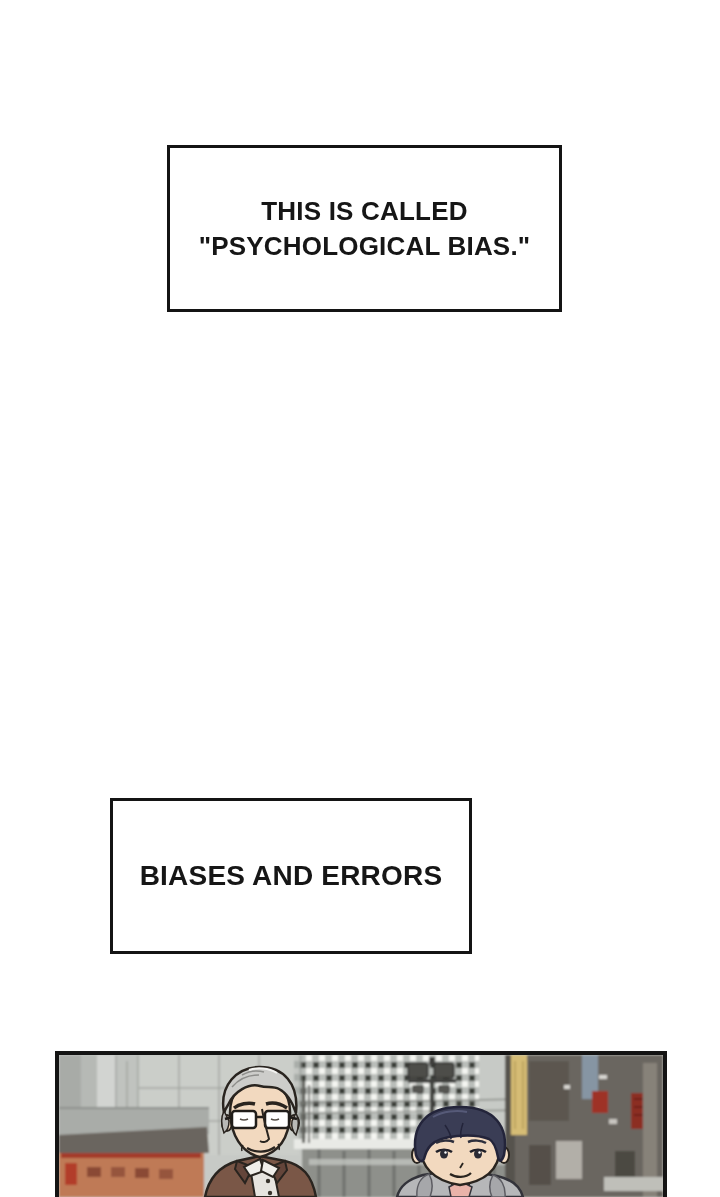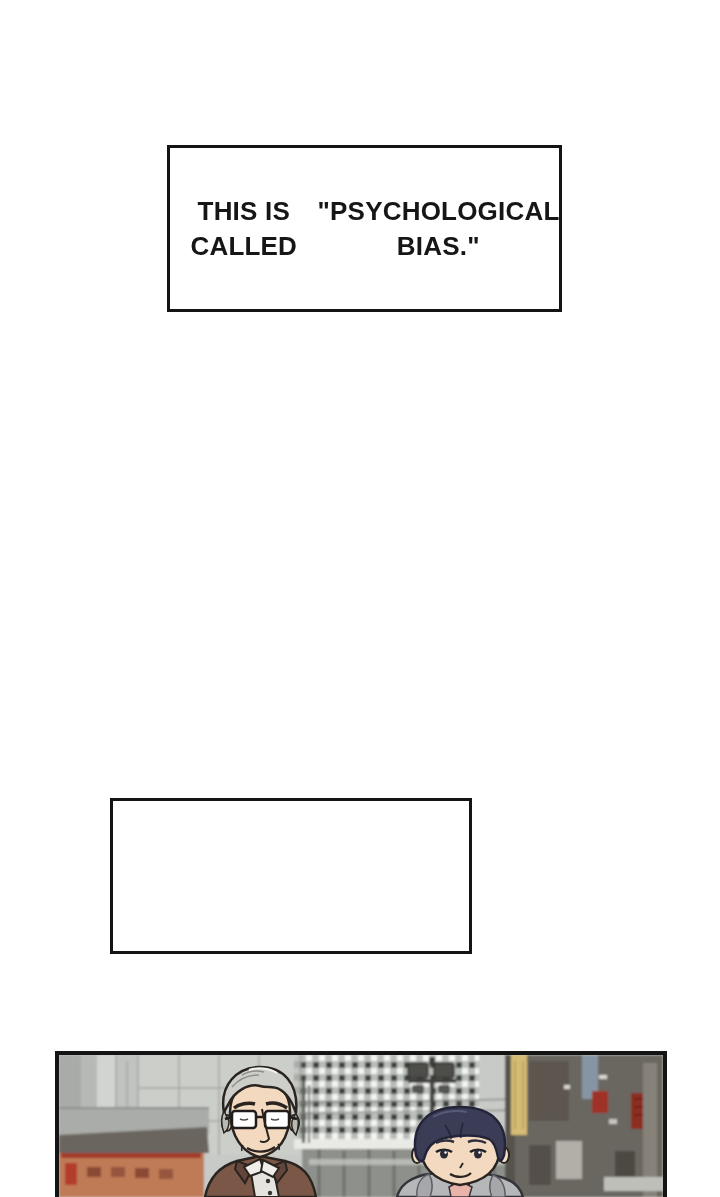--- a/index.html
+++ b/index.html
@@ -8,21 +8,21 @@
     width:720px;height:1197px;
     background:#ffffff;
     overflow:hidden;
     font-family:"Liberation Sans", sans-serif;
   }
   .caption-box{
     position:absolute;
     box-sizing:border-box;
     border:3px solid #141414;
     background:#ffffff;
-    display:flex;flex-direction:row;
+    display:flex;flex-direction:column;
     align-items:center;justify-content:center;
     text-align:center;
     color:#161616;
     font-weight:bold;
     letter-spacing:.2px;
   }
   .caption-box .cap-line{display:block;}
   #cap-top{left:167px;top:145px;width:395px;height:167px;font-size:26px;line-height:1.33;}
   #cap-mid{left:110px;top:798px;width:362px;height:156px;font-size:28px;line-height:1.32;}
   .panel{
@@ -41,20 +41,21 @@
 <body>
 
 <div class="page">
 
   <div class="caption-box" id="cap-top">
     <span class="cap-line">THIS IS CALLED</span>
     <span class="cap-line">"PSYCHOLOGICAL BIAS."</span>
   </div>
 
   <div class="caption-box" id="cap-mid">
+    <span class="cap-line">BIASES AND ERRORS</span>
   </div>
 
   <div class="panel">
     <svg viewBox="0 0 604 142" preserveAspectRatio="none">
       <defs>
         <filter id="bgblur" x="-5%" y="-5%" width="110%" height="110%">
           <feGaussianBlur stdDeviation="1.2"></feGaussianBlur>
         </filter>
         <pattern id="checker" width="13" height="13" patternUnits="userSpaceOnUse">
           <rect x="0" y="0" width="6" height="6" fill="#f4f5f1"></rect>

